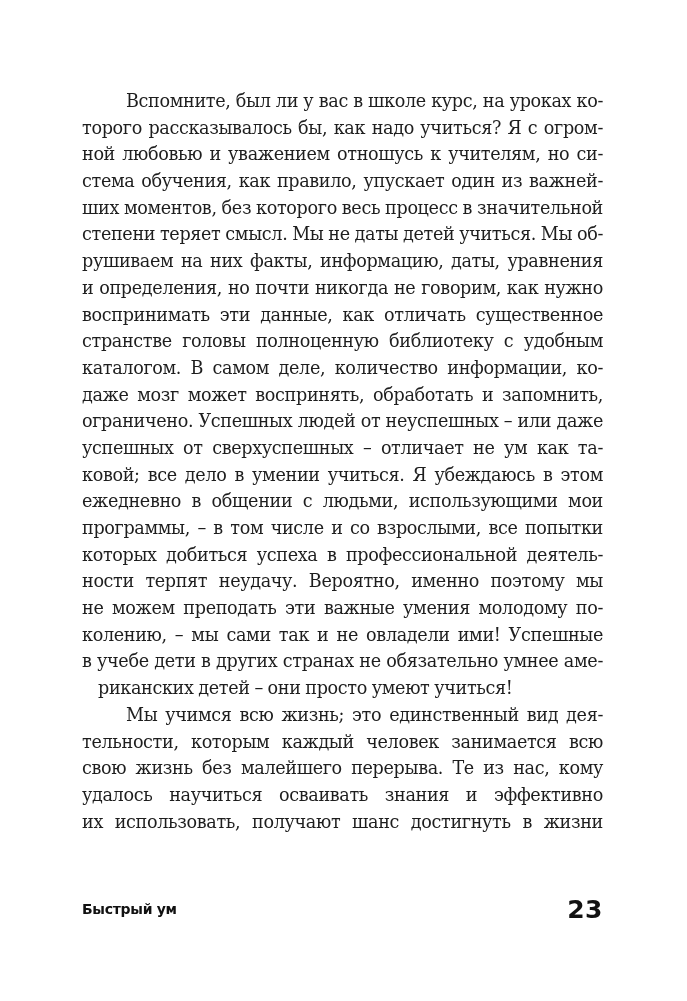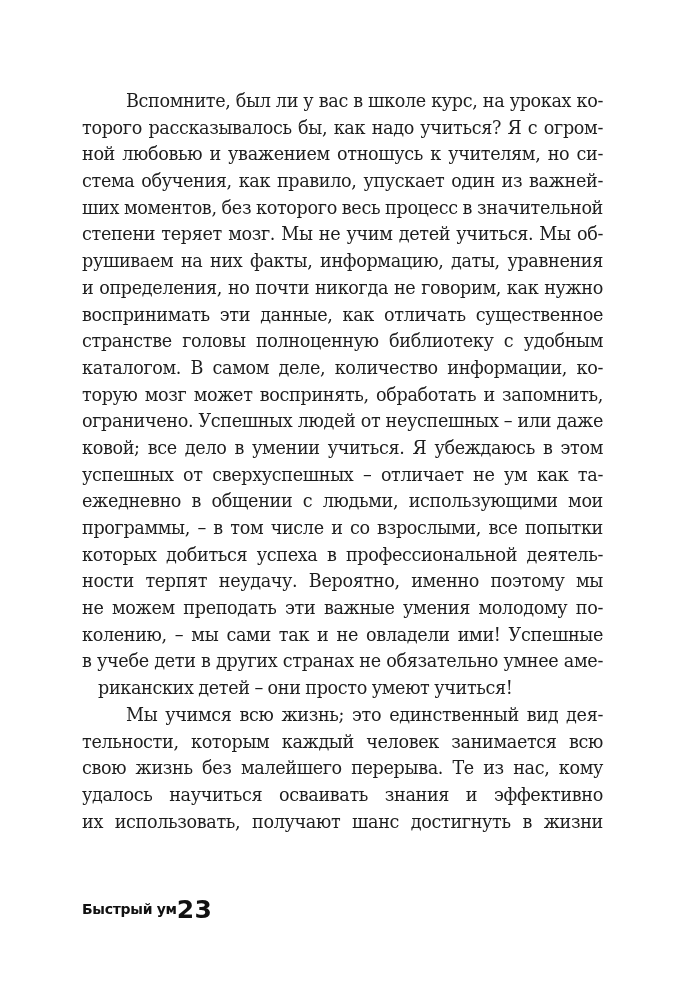--- a/index.html
+++ b/index.html
@@ -39,20 +39,21 @@
       text-align-last: left;
       margin-left: 16px;
     }
     .footer {
       position: absolute;
       left: 82px;
       top: 896px;
       width: 521px;
       height: 26px;
       display: flex;
+      justify-content: space-between;
       align-items: center;
       font-family: "DejaVu Sans", "Liberation Sans", sans-serif;
       font-weight: bold;
       color: #111111;
     }
     .running-title {
       font-size: 14px;
       letter-spacing: -0.3px;
     }
     .page-number {
@@ -63,30 +64,30 @@
 </head>
 <body>
 
 <div class="page">
   <div>
     <span class="line indent">Вспомните, был ли у вас в школе курс, на уроках ко-</span>
     <span class="line">торого рассказывалось бы, как надо учиться? Я с огром-</span>
     <span class="line">ной любовью и уважением отношусь к учителям, но си-</span>
     <span class="line">стема обучения, как правило, упускает один из важней-</span>
     <span class="line">ших моментов, без которого весь процесс в значительной</span>
-    <span class="line">степени теряет мозг. Мы не учим детей учиться. Мы об-</span>
+    <span class="line">степени теряет смысл. Мы не даты детей учиться. Мы об-</span>
     <span class="line">рушиваем на них факты, информацию, даты, уравнения</span>
     <span class="line">и определения, но почти никогда не говорим, как нужно</span>
     <span class="line">воспринимать эти данные, как отличать существенное</span>
     <span class="line">странстве головы полноценную библиотеку с удобным</span>
     <span class="line">каталогом. В самом деле, количество информации, ко-</span>
-    <span class="line">торую мозг может воспринять, обработать и запомнить,</span>
+    <span class="line">даже мозг может воспринять, обработать и запомнить,</span>
     <span class="line">ограничено. Успешных людей от неуспешных – или даже</span>
+    <span class="line">успешных от сверхуспешных – отличает не ум как та-</span>
     <span class="line">ковой; все дело в умении учиться. Я убеждаюсь в этом</span>
-    <span class="line">успешных от сверхуспешных – отличает не ум как та-</span>
     <span class="line">ежедневно в общении с людьми, использующими мои</span>
     <span class="line">программы, – в том числе и со взрослыми, все попытки</span>
     <span class="line">которых добиться успеха в профессиональной деятель-</span>
     <span class="line">ности терпят неудачу. Вероятно, именно поэтому мы</span>
     <span class="line">не можем преподать эти важные умения молодому по-</span>
     <span class="line">колению, – мы сами так и не овладели ими! Успешные</span>
     <span class="line">в учебе дети в других странах не обязательно умнее аме-</span>
     <span class="line last">риканских детей – они просто умеют учиться!</span>
   </div>
   <div>

